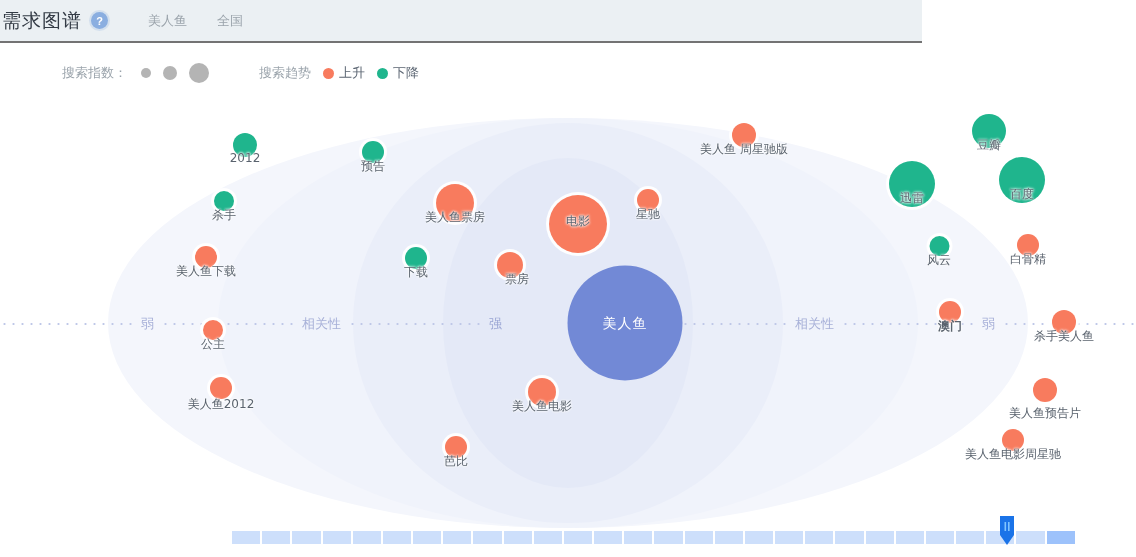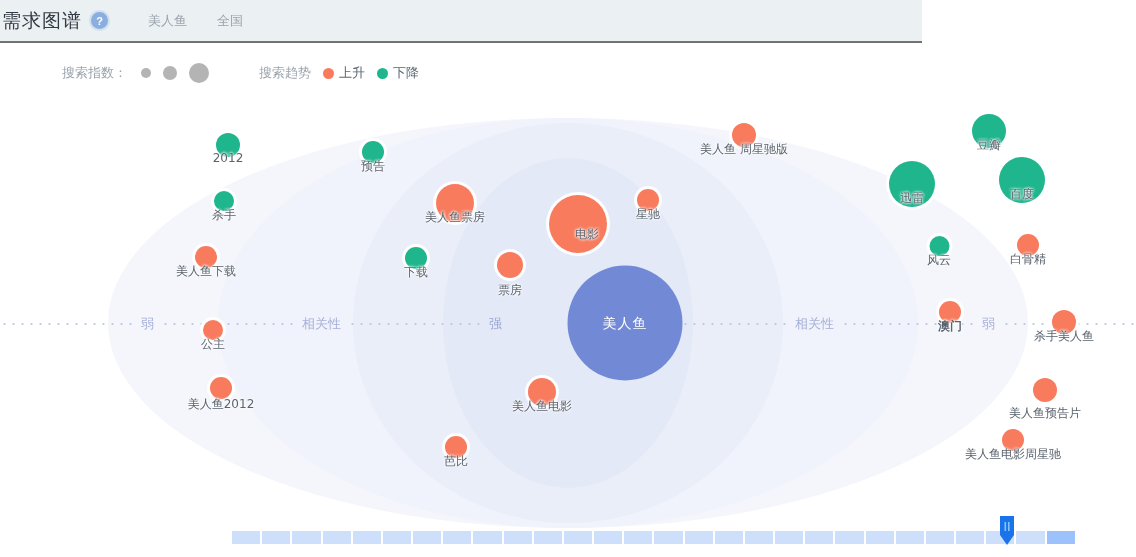--- a/index.html
+++ b/index.html
@@ -161,21 +161,21 @@
     <span style="width:118px"></span>
     <span class="axis-label strong">强</span>
     <span class="axis-dots"></span>
     <span class="axis-label">相关性</span>
     <span class="axis-dots"></span>
     <span class="axis-label">弱</span>
     <span class="axis-dots"></span>
   </div>
 
   <div id="nodes-layer">
-      <div class="node down" style="left: 228px; top: 50px; width: 42px; height: 24px;">
+      <div class="node down" style="left: 245px; top: 50px; width: 42px; height: 24px;">
         <div class="bubble" style="width: 24px; height: 24px;"></div>
         <div class="node-label" style="top: 18px;">2012</div>
       </div>
       <div class="node down" style="left: 224px; top: 106px; width: 20px; height: 20px;">
         <div class="bubble" style="width: 20px; height: 20px;"></div>
         <div class="node-label" style="top: 16px;">杀手</div>
       </div>
       <div class="node up" style="left: 206px; top: 162px; width: 22px; height: 22px;">
         <div class="bubble" style="width: 22px; height: 22px;"></div>
         <div class="node-label" style="top: 17px;">美人鱼下载</div>
@@ -195,33 +195,33 @@
       <div class="node up" style="left: 455px; top: 108px; width: 38px; height: 38px;">
         <div class="bubble" style="width: 38px; height: 38px;"></div>
         <div class="node-label" style="top: 25px;">美人鱼票房</div>
       </div>
       <div class="node down" style="left: 416px; top: 163px; width: 22px; height: 22px;">
         <div class="bubble" style="width: 22px; height: 22px;"></div>
         <div class="node-label" style="top: 17px;">下载</div>
       </div>
       <div class="node up" style="left: 510px; top: 170px; width: 26px; height: 26px;">
         <div class="bubble" style="width: 26px; height: 26px;"></div>
-        <div class="node-label" style="top: 30px;">票房</div>
+        <div class="node-label" style="top: 19px; margin-left: 7px;">票房</div>
       </div>
       <div class="node up" style="left: 542px; top: 297px; width: 28px; height: 28px; text-align: right;">
         <div class="bubble" style="width: 28px; height: 28px;"></div>
         <div class="node-label" style="top: 20px;">美人鱼电影</div>
       </div>
       <div class="node up" style="left: 456px; top: 352px; width: 22px; height: 22px;">
         <div class="bubble" style="width: 22px; height: 22px;"></div>
         <div class="node-label" style="top: 17px;">芭比</div>
       </div>
       <div class="node up" style="left: 578px; top: 129px; width: 58px; height: 58px;">
         <div class="bubble" style="width: 58px; height: 58px;"></div>
-        <div class="node-label" style="top: 31px; margin-left: 9px;">电影</div>
+        <div class="node-label" style="top: 18px;">电影</div>
       </div>
       <div class="node up" style="left: 648px; top: 105px; width: 22px; height: 22px;">
         <div class="bubble" style="width: 22px; height: 22px;"></div>
         <div class="node-label" style="top: 17px;">星驰</div>
       </div>
       <div class="node up" style="left: 744px; top: 40px; width: 24px; height: 24px;">
         <div class="bubble" style="width: 24px; height: 24px;"></div>
         <div class="node-label" style="top: 18px;">美人鱼 周星驰版</div>
       </div>
       <div class="node down" style="left: 989px; top: 36px; width: 34px; height: 34px;">

